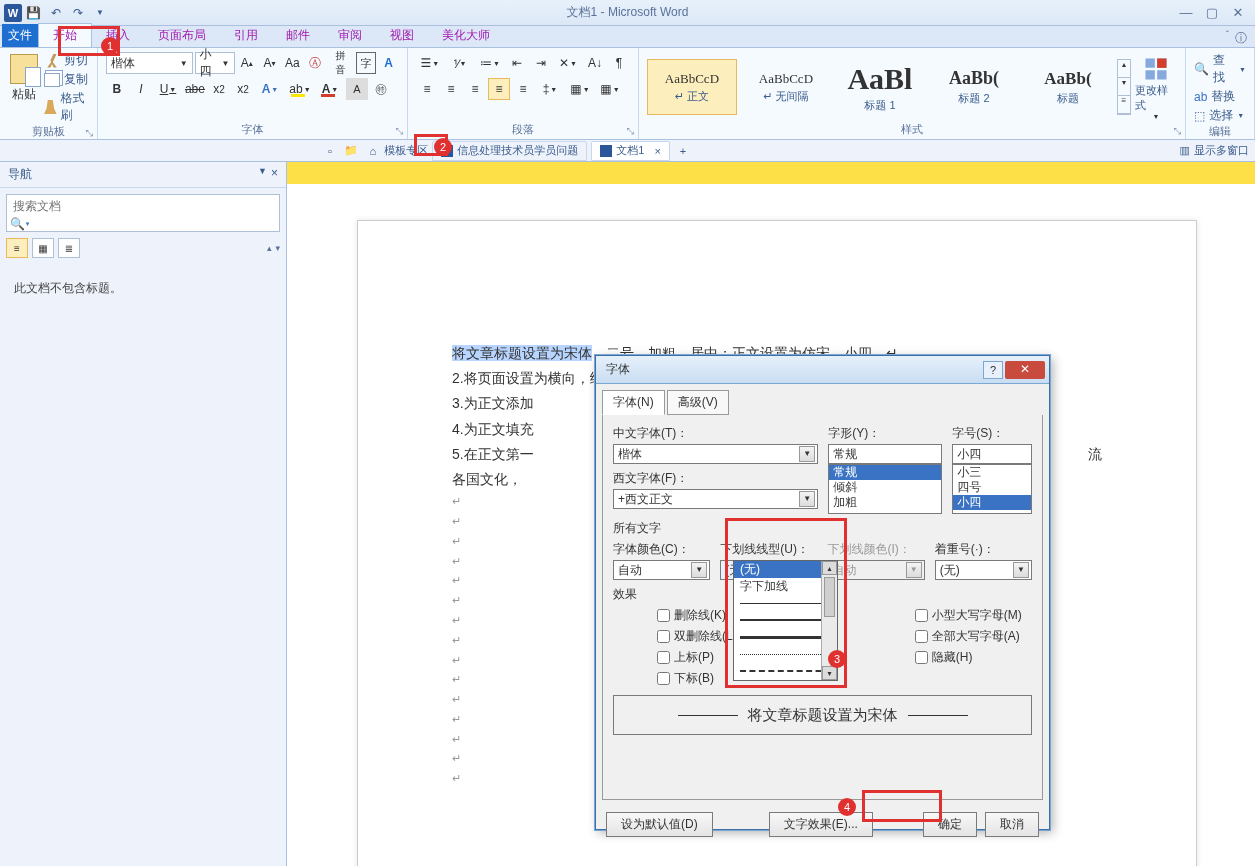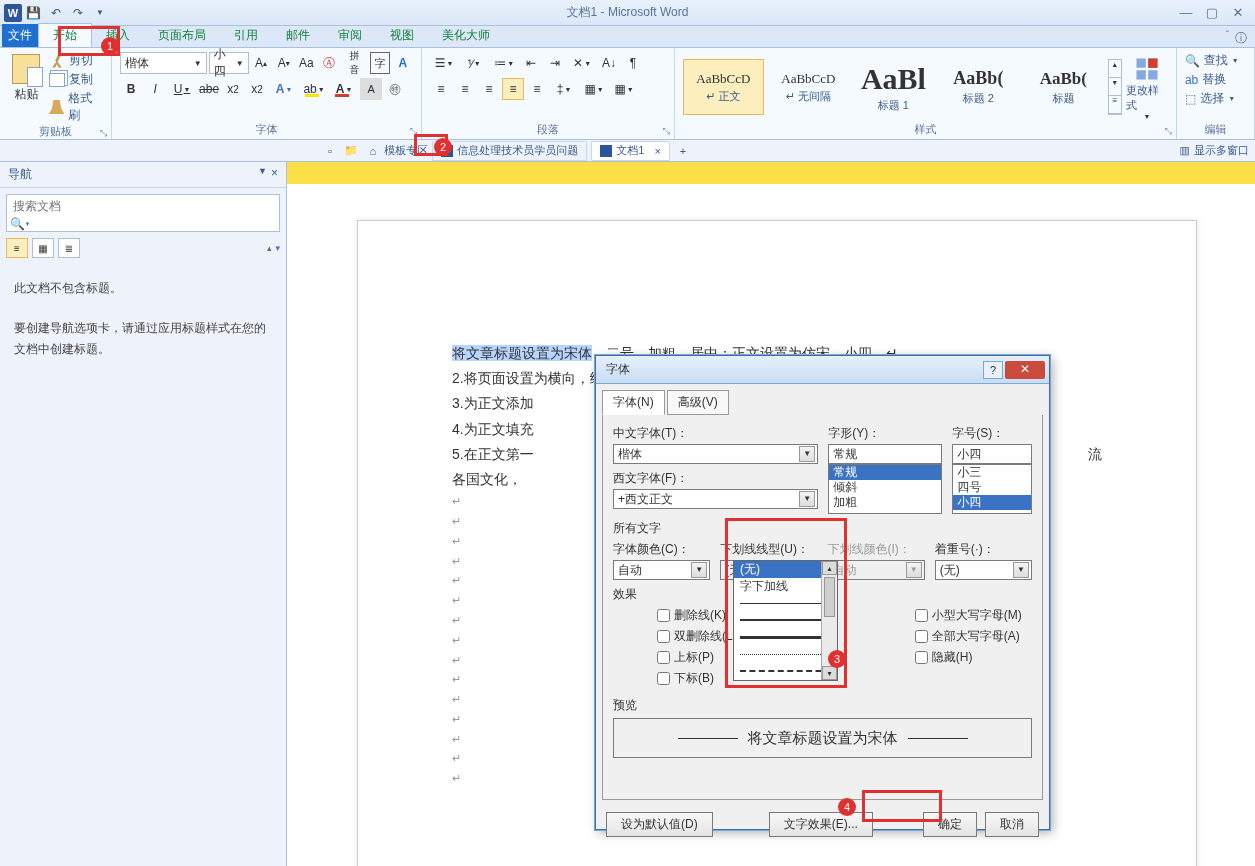--- a/index.html
+++ b/index.html
@@ -10,21 +10,21 @@
 .titlebar .qat { display: flex; align-items: center; gap: 2px; padding-left: 4px; }
 .titlebar .qat .word-icon { width: 18px; height: 18px; background: #2b579a; color: #fff; display: flex; align-items: center; justify-content: center; font-weight: bold; font-size: 11px; border-radius: 2px; }
 .titlebar .qat .qbtn { width: 20px; height: 20px; display: flex; align-items: center; justify-content: center; color: #3b5c8c; cursor: pointer; }
 .titlebar .title { position: absolute; left: 50%; transform: translateX(-50%); color: #5a7299; font-size: 12px; }
 .titlebar .wincontrols { margin-left: auto; display: flex; gap: 8px; padding-right: 8px; color: #5a7299; }
 .titlebar .wincontrols span { cursor: pointer; font-size: 13px; width: 18px; text-align: center; }
 
 
 .ribbon-tabs { height: 22px; background: #dce8f7; display: flex; align-items: flex-end; border-bottom: 1px solid #a9c1de; position: relative; }
 .ribbon-tabs .file-tab { background: #1f6fd0; color: #fff; padding: 3px 6px; font-size: 12px; margin-left: 2px; }
-.ribbon-tabs .tab { padding: 3px 14px; color: #15803d; cursor: pointer; font-size: 12px; }
+.ribbon-tabs .tab { padding: 3px 14px; color: #a21caf; cursor: pointer; font-size: 12px; }
 .ribbon-tabs .tab.active { background: #f5faff; border: 1px solid #a9c1de; border-bottom: none; }
 .ribbon-tabs .help { margin-left: auto; padding-right: 8px; color: #5a7299; display: flex; gap: 6px; }
 
 
 .ribbon { height: 92px; background: #f5faff; border-bottom: 1px solid #a9c1de; display: flex; }
 .ribbon-group { border-right: 1px solid #c8d8ec; padding: 4px 8px 2px 8px; display: flex; flex-direction: column; justify-content: space-between; }
 .ribbon-group .group-body { display: flex; flex: 1; }
 .ribbon-group .group-label { text-align: center; font-size: 11px; color: #5a7299; position: relative; }
 .ribbon-group .launcher { position: absolute; right: -4px; bottom: 0; font-size: 9px; color: #5a7299; cursor: pointer; }
 
@@ -46,21 +46,21 @@
 .font-size-sel { width: 42px; }
 .font-btn { width: 22px; height: 22px; border: 1px solid transparent; display: flex; align-items: center; justify-content: center; font-size: 12px; cursor: pointer; }
 .font-btn.wide { width: 28px; position: relative; }
 .font-btn .dd { font-size: 7px; margin-left: 1px; }
 .colorbar { position: absolute; bottom: 2px; left: 4px; right: 8px; height: 3px; }
 
 .para-body { display: flex; flex-direction: column; gap: 4px; }
 .para-row { display: flex; gap: 2px; }
 
 .styles-body { display: flex; gap: 4px; align-items: center; }
-.style-item { width: 81px; height: 56px; border: 1px solid transparent; display: flex; flex-direction: column; align-items: center; justify-content: center; cursor: pointer; padding: 8px; }
+.style-item { width: 90px; height: 56px; border: 1px solid transparent; display: flex; flex-direction: column; align-items: center; justify-content: center; cursor: pointer; padding: 8px; }
 .style-item.active { border-color: #e6b95d; background: #fdeebd; }
 .style-item .preview { font-family: "Times New Roman"; color: #333; }
 .style-item .label { font-size: 11px; color: #3b5c8c; margin-top: 2px; }
 .style-scroll { width: 14px; height: 56px; border: 1px solid #aebfd6; display: flex; flex-direction: column; }
 .style-scroll span { flex: 1; font-size: 8px; text-align: center; border-bottom: 1px solid #aebfd6; }
 .change-style { width: 42px; display: flex; flex-direction: column; align-items: center; }
 .change-style .icon { width: 28px; height: 28px; }
 
 .edit-body { display: flex; flex-direction: column; gap: 2px; }
 .edit-body .item { display: flex; align-items: center; gap: 4px; font-size: 12px; color: #3b5c8c; cursor: pointer; }
@@ -358,21 +358,20 @@
       <div class="t active">≡</div>
       <div class="t">▦</div>
       <div class="t">≣</div>
       <div class="collapse">
           <span>▴</span>
           <span>▾</span>
         </div>
     </div>
     <div class="content">
       <div style="margin-bottom:18px;">此文档不包含标题。</div>
-      <div>要创建导航选项卡，请通过应用标题样式在您的文档中创建标题。</div>
     </div>
   </div>
 
   <div class="docarea">
     <div class="doccanvas">
       <div class="page">
         <div class="text">
           <div><span class="highlighted">将文章标题设置为宋体</span><span>、二号、加粗、居中；正文设置为仿宋、小四。↵</span></div>
           <div>2.将页面设置为横向，纸张宽度 21 厘米、高度 15 厘米，页面内容居中对齐。↵</div>
           <div>3.为正文添加</div>
@@ -512,21 +511,20 @@
             <input type="checkbox" style="">
             <span>全部大写字母(A)</span>
           </div>
         <div class="checkbox-row">
             <input type="checkbox" style="">
             <span>隐藏(H)</span>
           </div>
       </div>
     </div>
 
-    <div class="dlg-section-label">预览</div>
     <div class="preview-box">
       <div class="line"></div>
       <span>将文章标题设置为宋体</span>
       <div class="line"></div>
     </div>
   </div>
   <div class="dlg-buttons">
     <div class="dlg-btn left">设为默认值(D)</div>
     <div class="dlg-btn" style="margin-right:auto;margin-left:6px;">文字效果(E)...</div>
     <div class="dlg-btn">确定</div>

